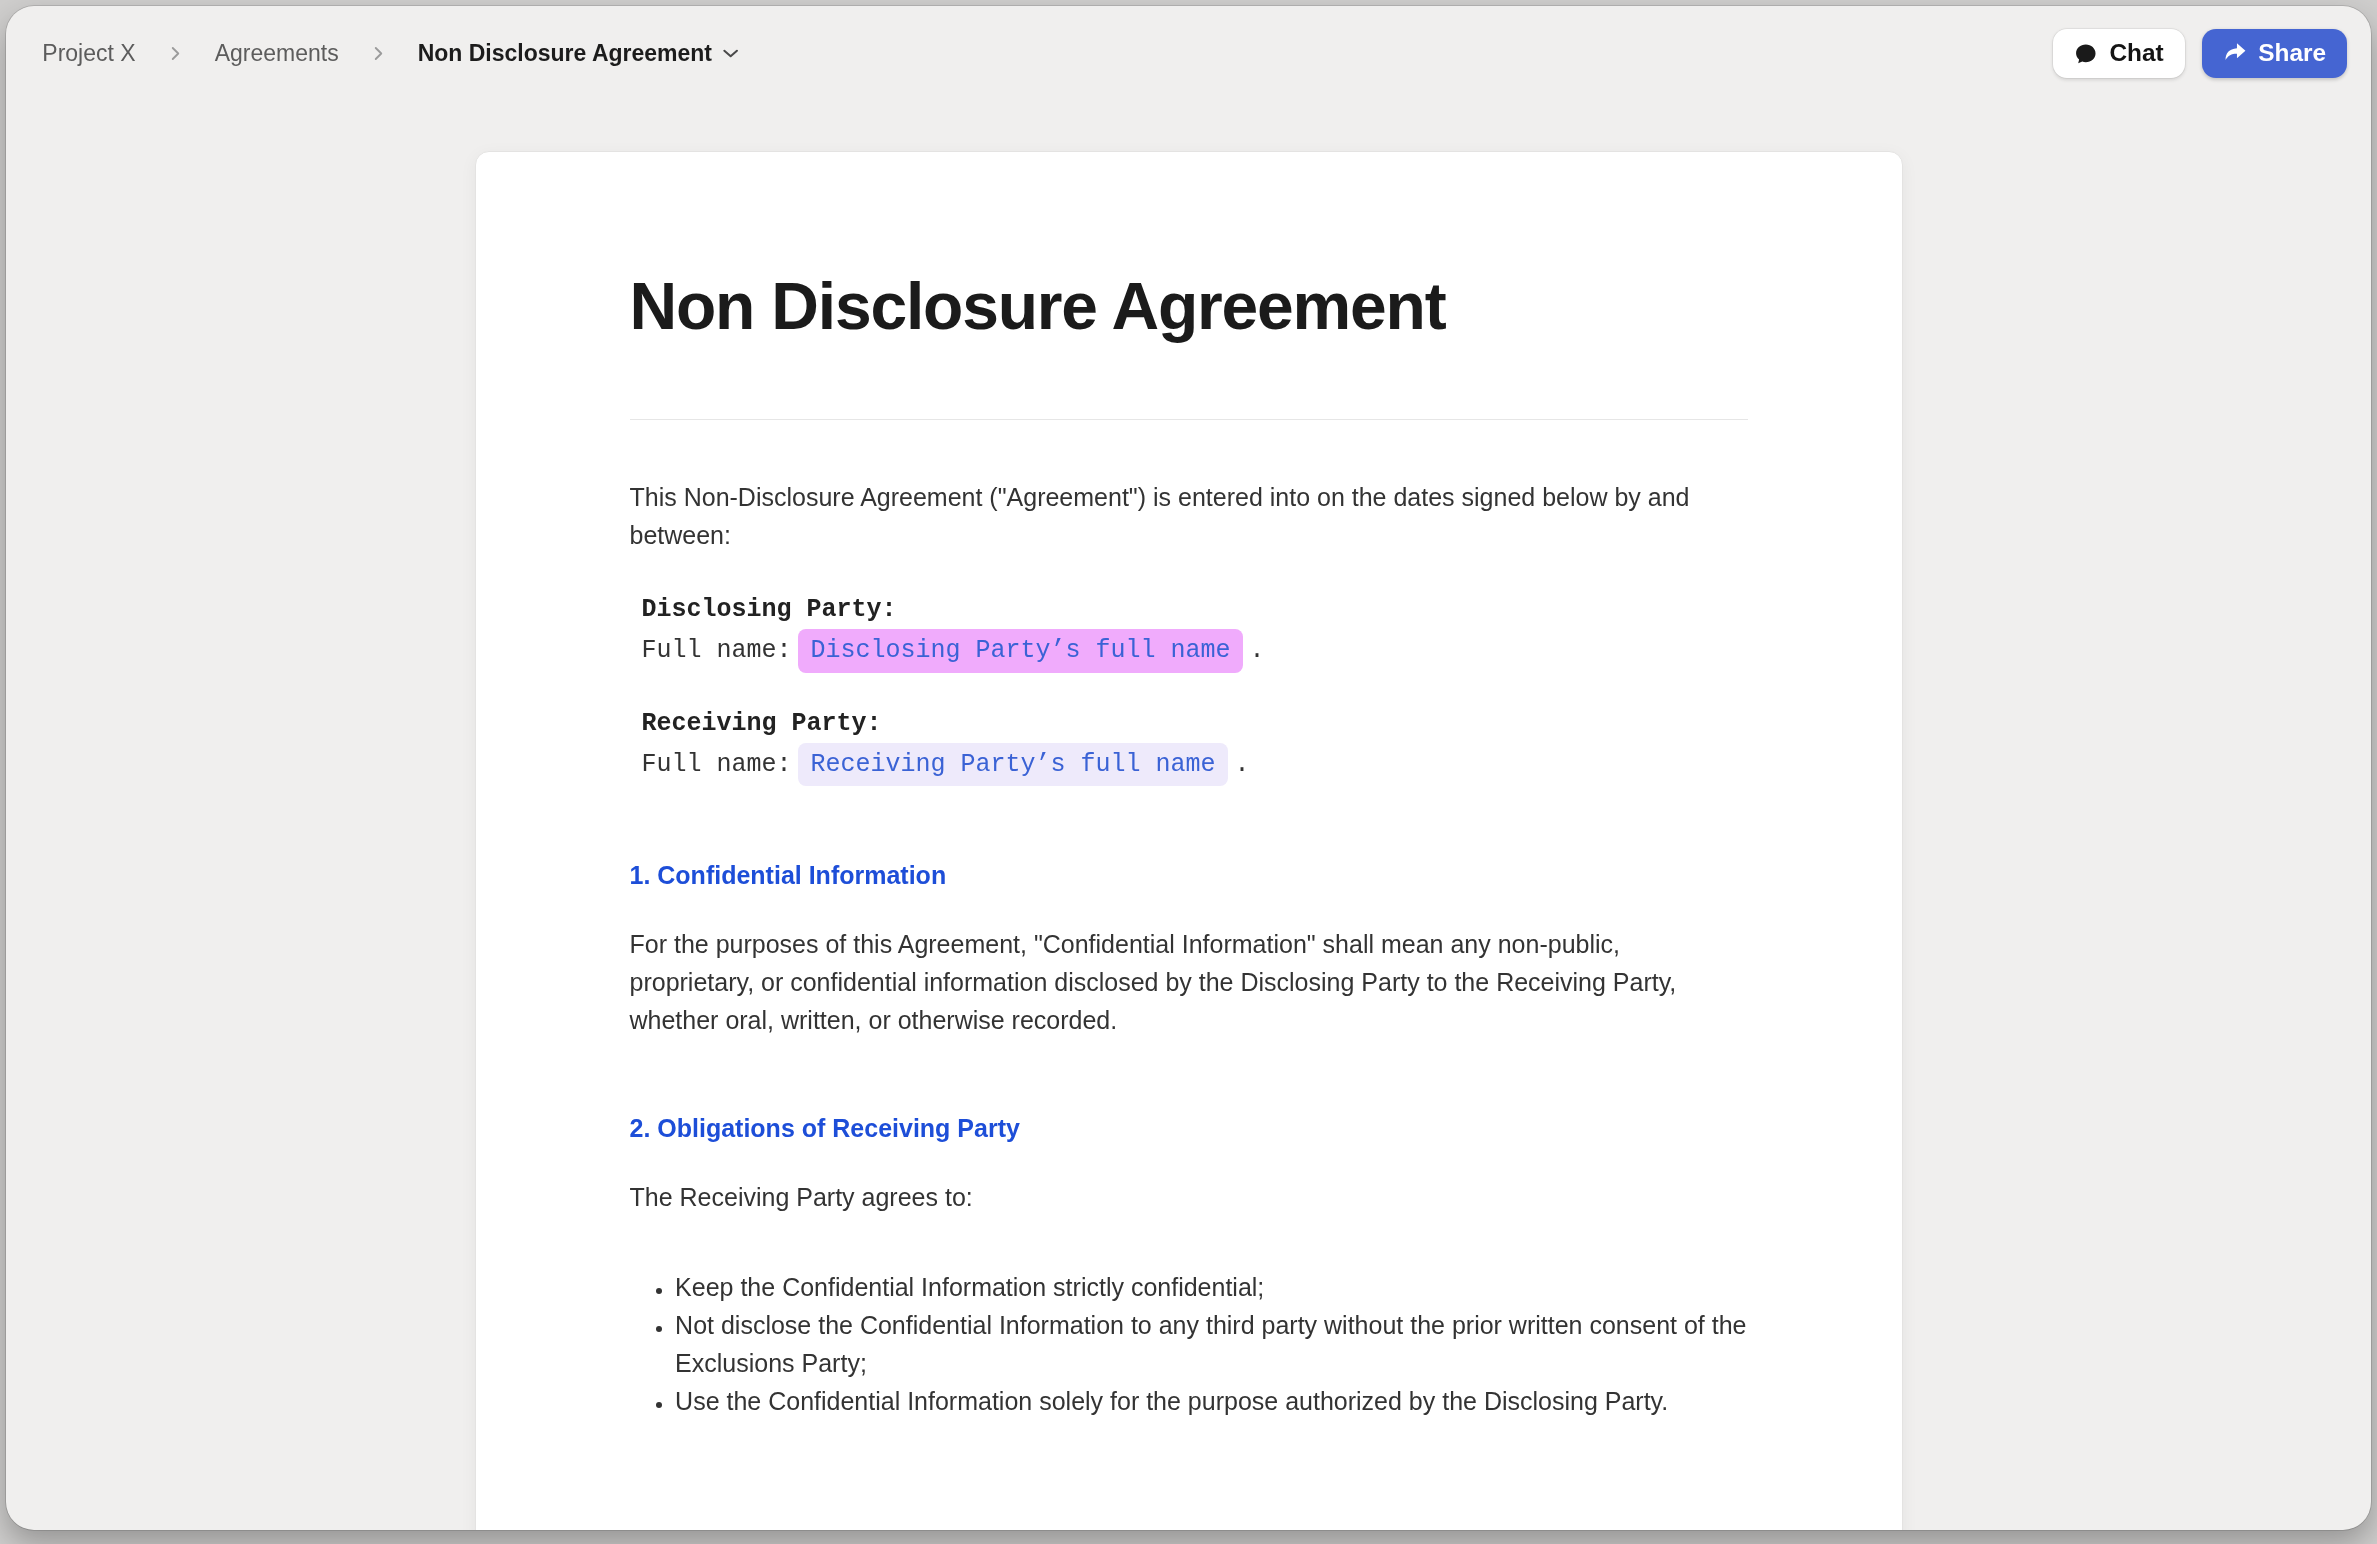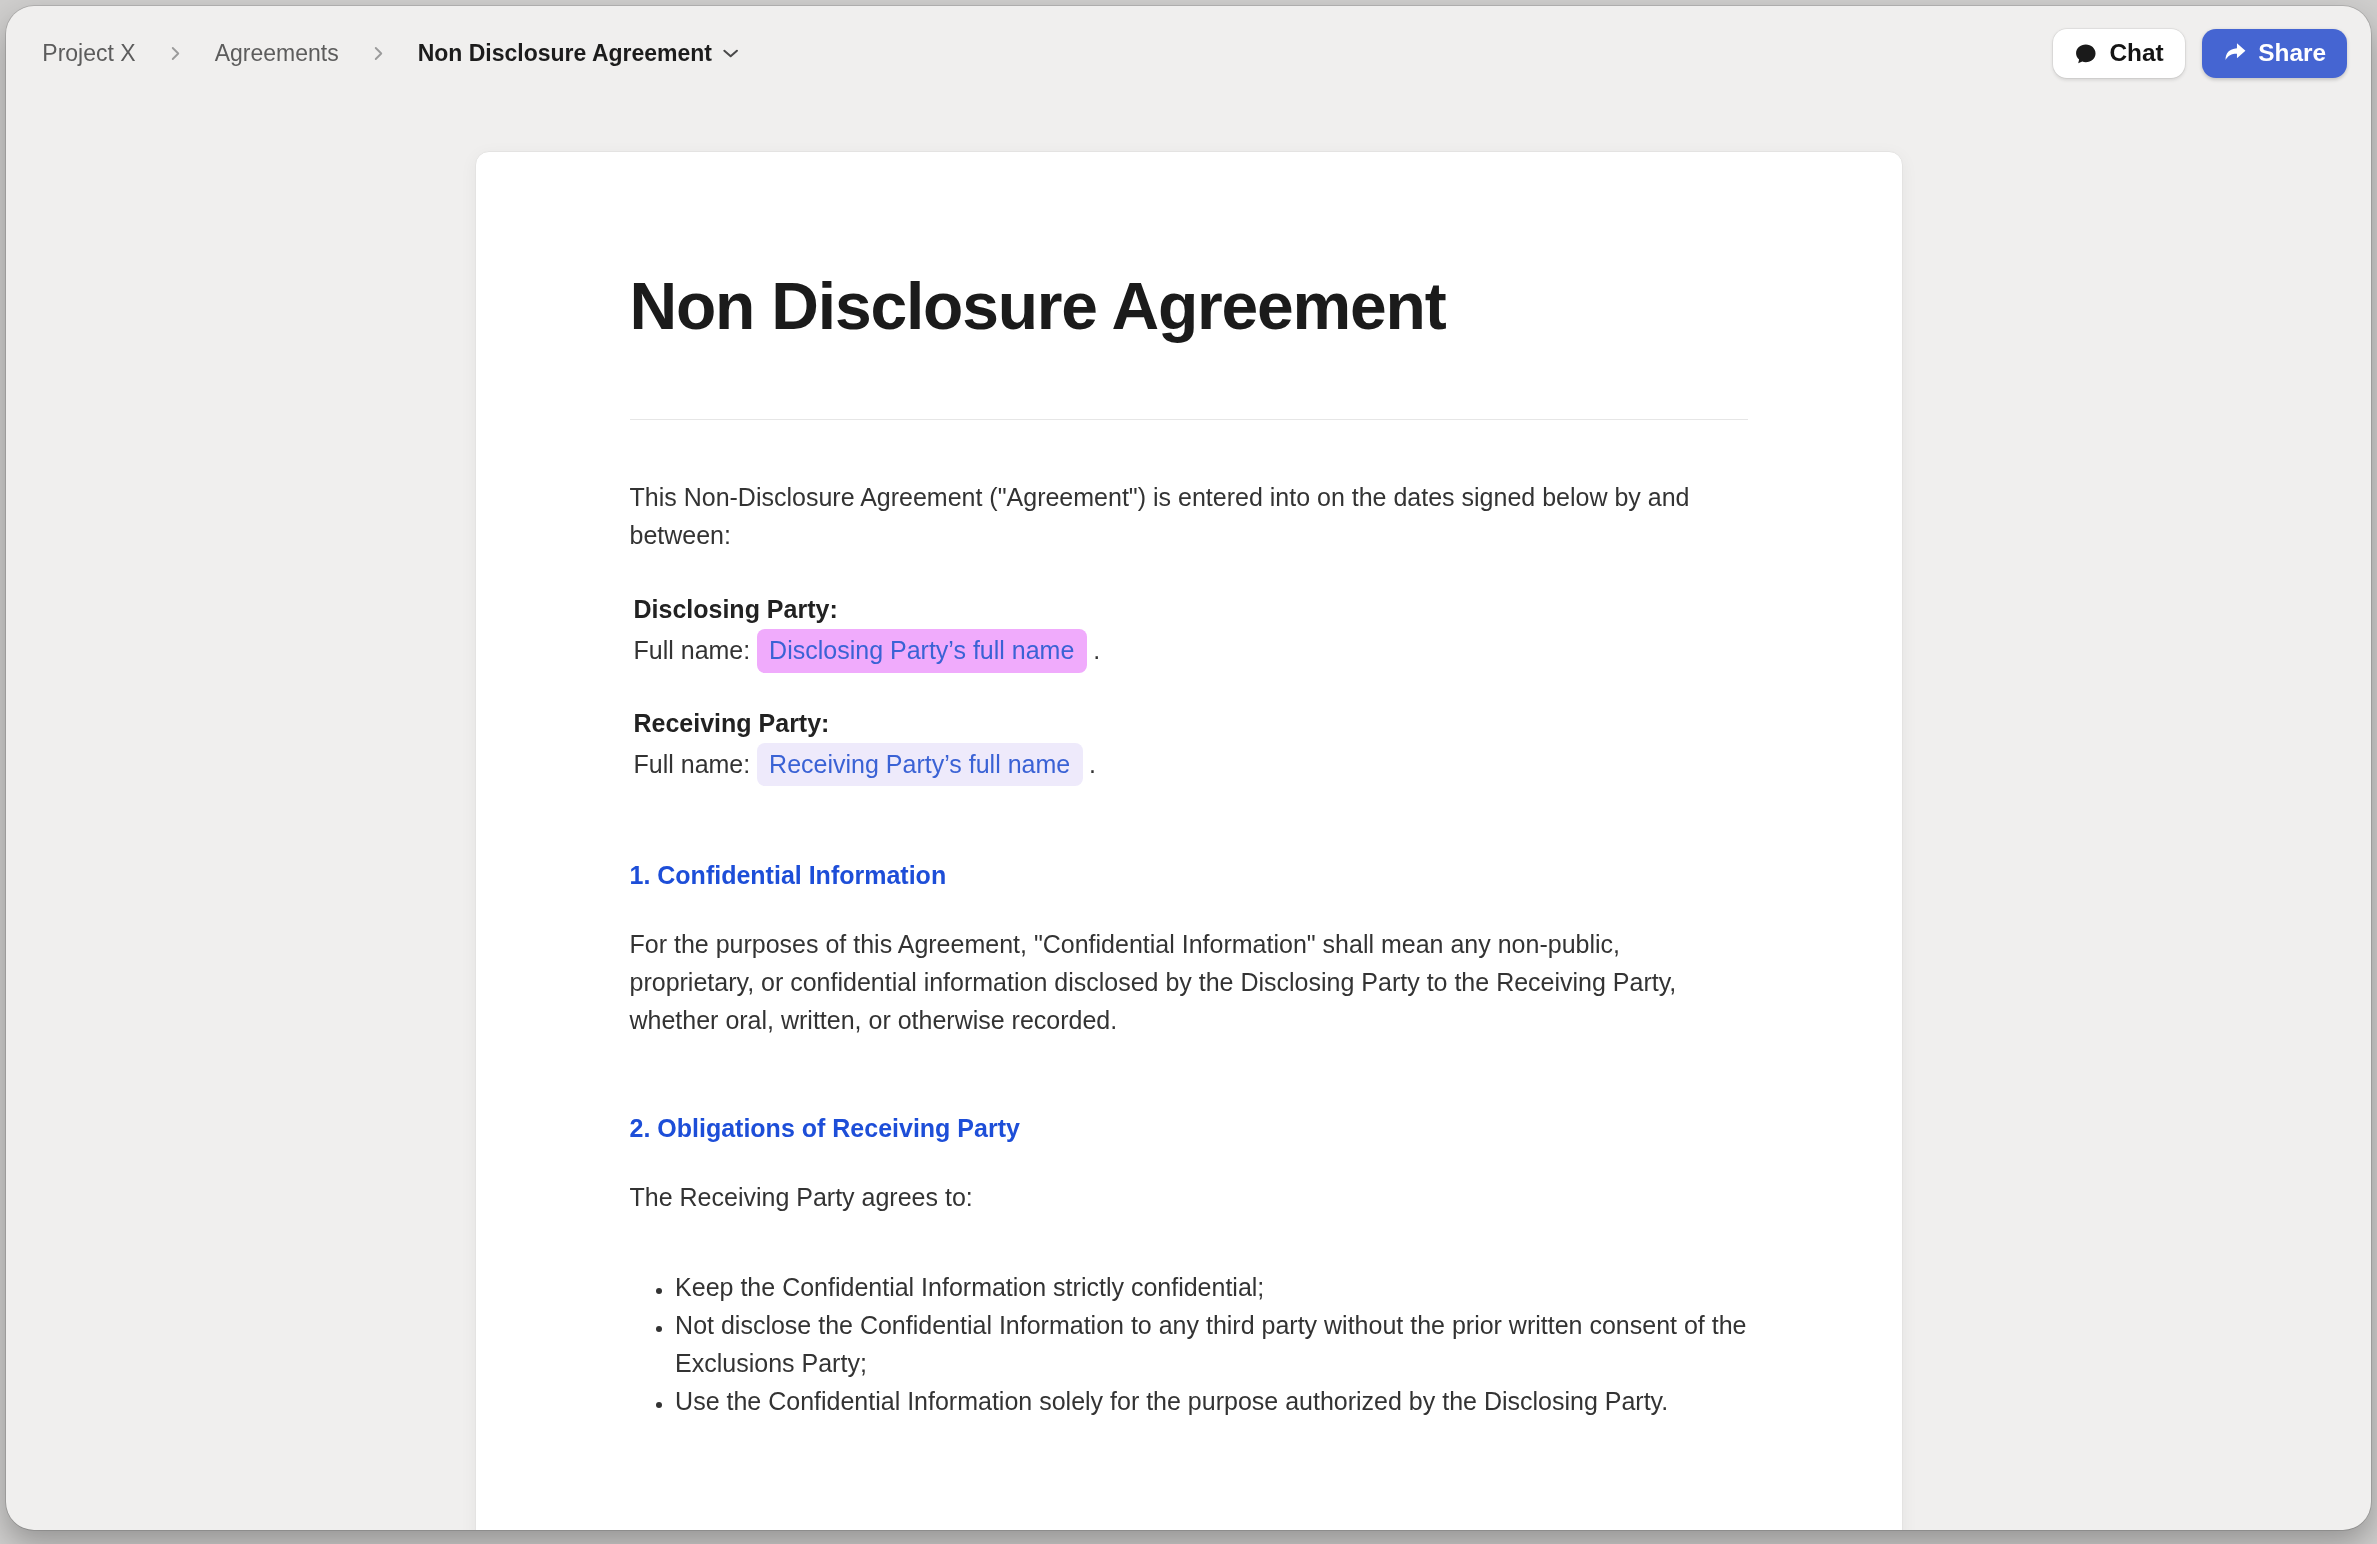--- a/index.html
+++ b/index.html
@@ -68,21 +68,21 @@
     font-weight: 800; color: #1b1b1b; margin: 0;
   }
   .divider {
     border: none; border-top: 1.6px solid #e6e6e6;
     margin: 74px 0 58px;
   }
   .body-text, .party, .bullets li {
     font-size: 25px; line-height: 38px; color: #333333;
   }
   .body-text { margin: 0 0 36px; }
-  .party { margin: 0 4px 31px; line-height: 39px; }
+  .party { margin: 0 12px 31px; line-height: 39px; font-family: Liberation Mono, monospace; }
   .party-label { font-weight: 700; color: #222222; }
   .pill {
     display: inline-block;
     padding: 2.4px 12.6px; border-radius: 7.9px;
     margin-left: 6.3px; margin-right: 6.3px;
     cursor: pointer;
   }
   .pill-cyan   { background: #f0abfc; color: #3a62d5; }
   .pill-violet { background: #eeeafb; color: #3a62d5; }
   .section-heading {

